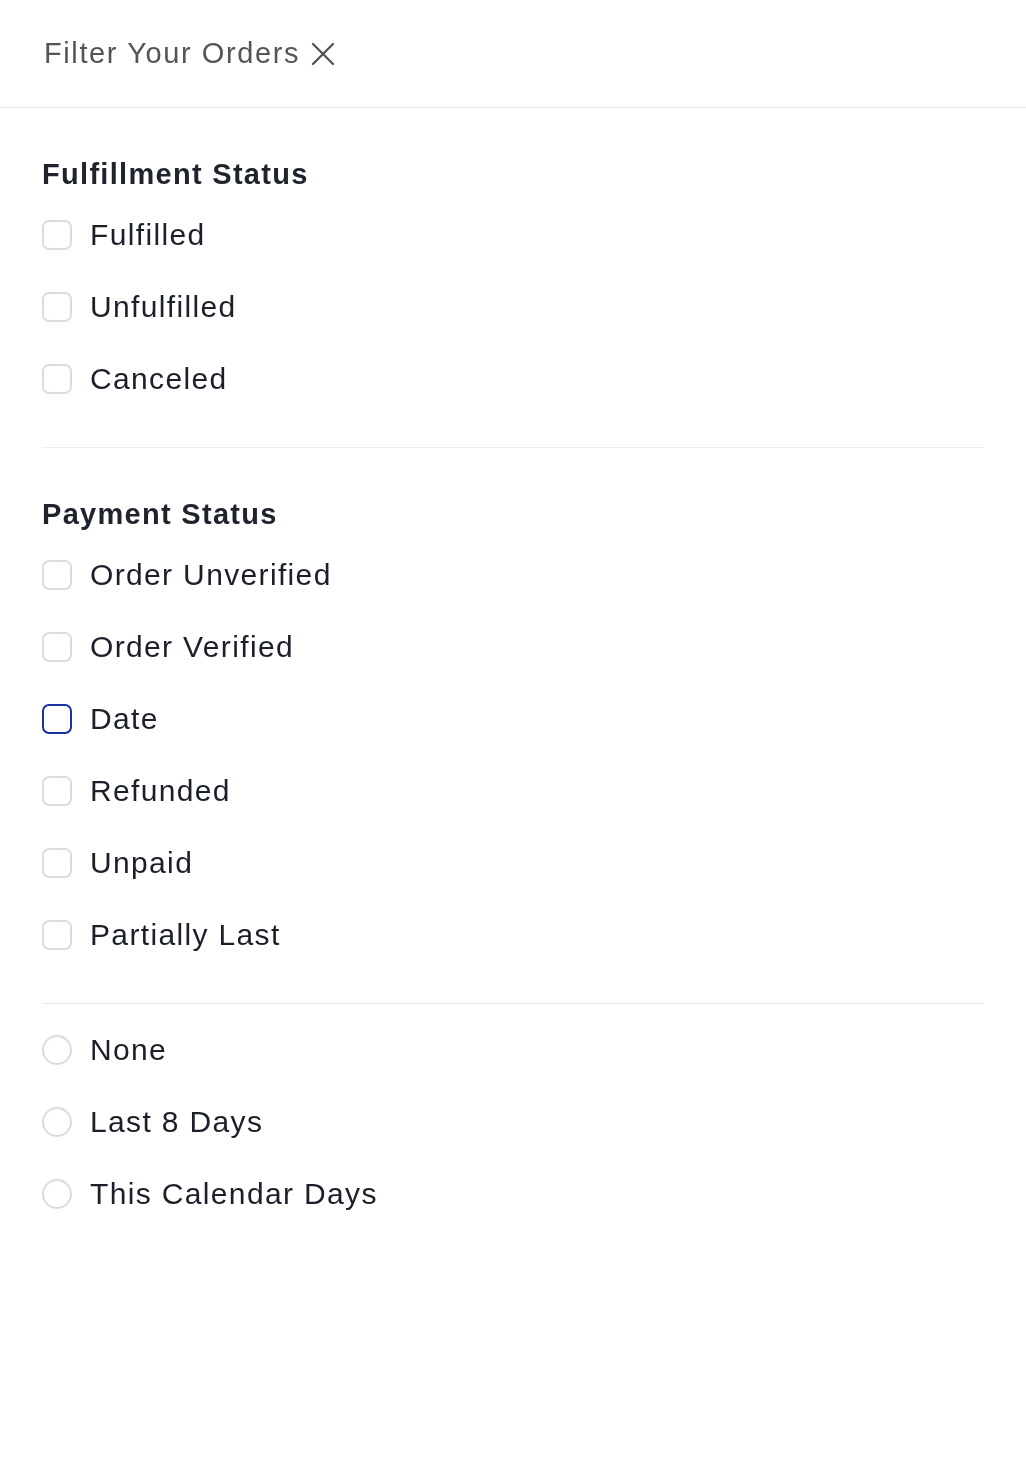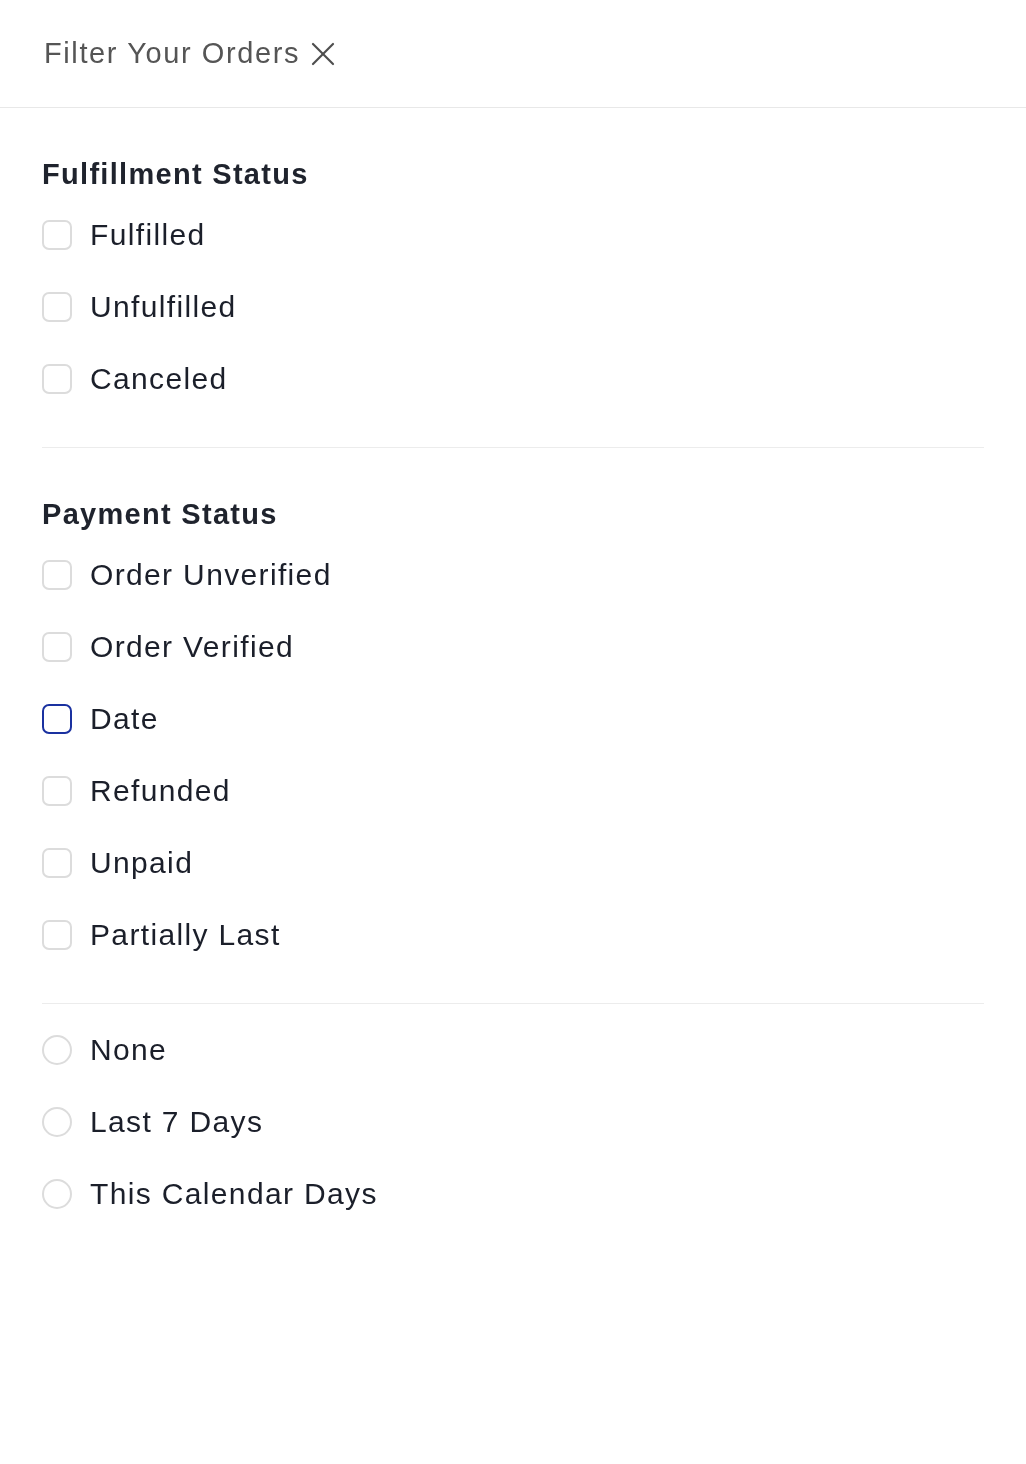--- a/index.html
+++ b/index.html
@@ -208,21 +208,21 @@
     </div>
 
     <section class="filter-section">
       <ul class="options-list">
         <li class="option-row">
           <span class="control-radio"></span>
           <span class="option-label">None</span>
         </li>
         <li class="option-row">
           <span class="control-radio"></span>
-          <span class="option-label">Last 7 Days</span>
+          <span class="option-label">Last 8 Days</span>
         </li>
         <li class="option-row">
           <span class="control-radio"></span>
           <span class="option-label">This Calendar Days</span>
         </li>
       </ul>
     </section>
 
   </div>
 </div>

